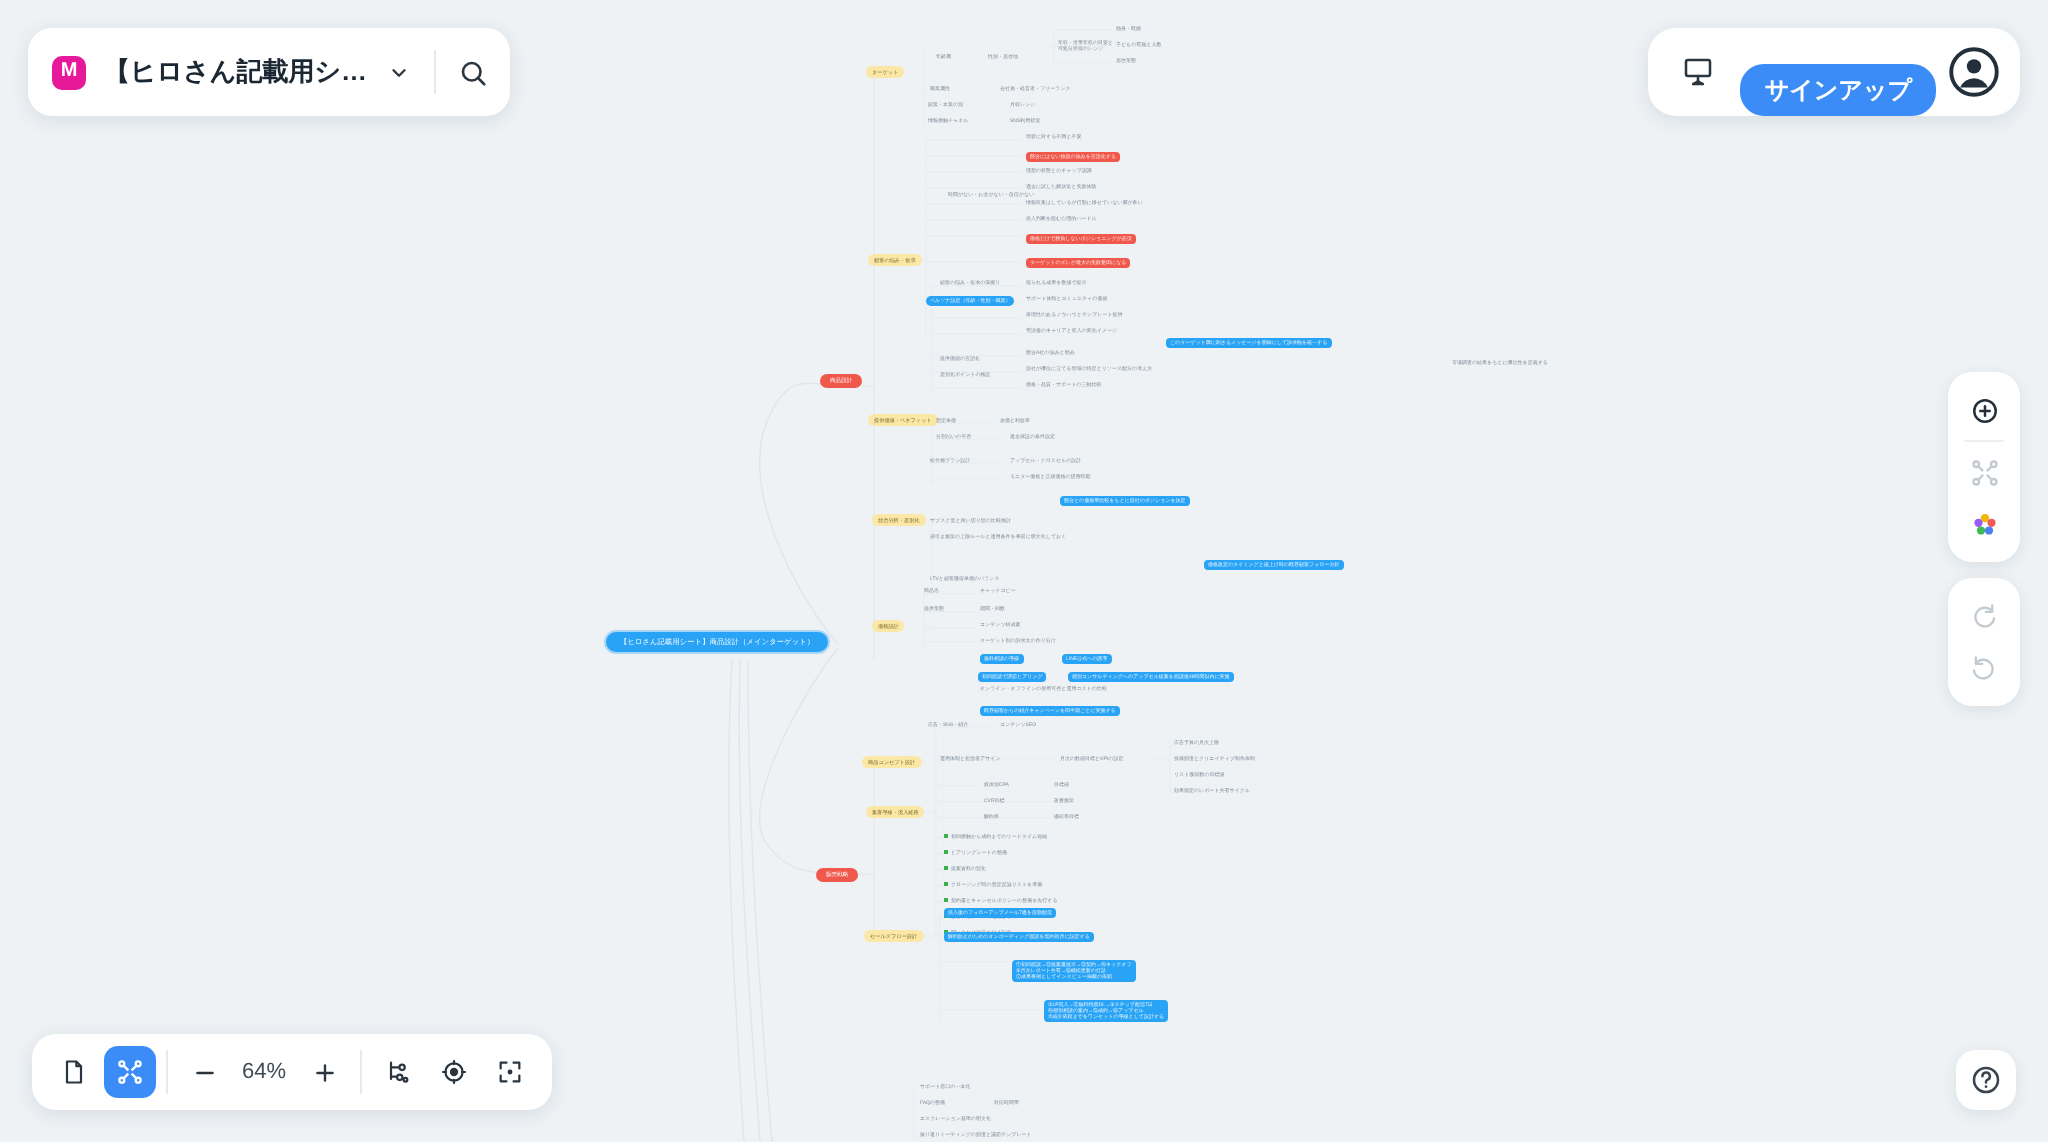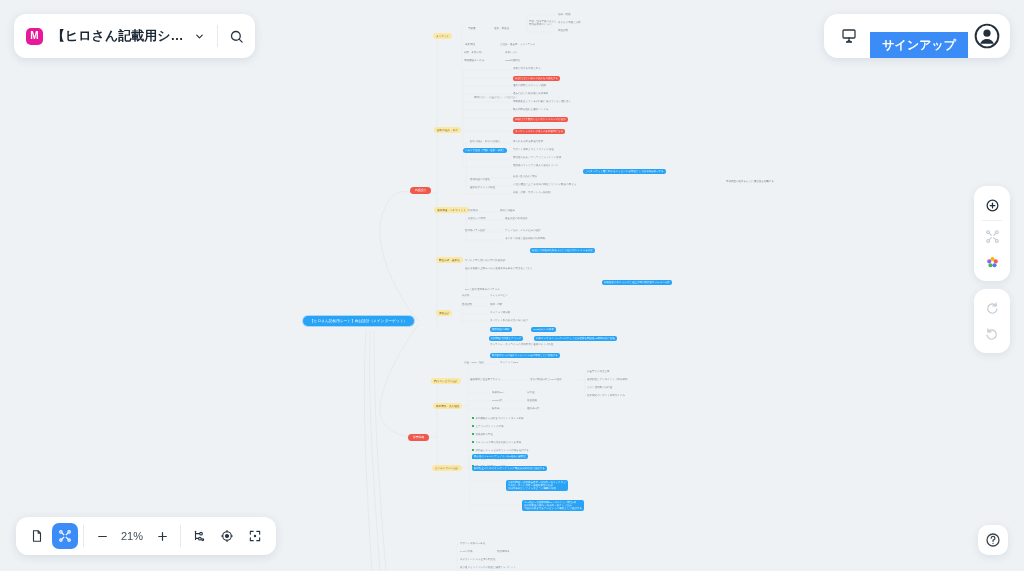--- a/index.html
+++ b/index.html
@@ -111,21 +111,21 @@
     position: absolute; right: 14px; top: 14px;
     height: 44px;
     display: flex; align-items: center; gap: 6px;
     background: #ffffff; border-radius: 14px;
     box-shadow: 0 2px 10px rgba(20,40,70,.10);
     padding: 0 10px;
   }
   .signup-btn {
     background: #3b8cf7; color: #ffffff;
     font-size: 12px; font-weight: bold;
-    border: none; border-radius: 0;
+    border: none; border-radius: 12px;
     height: 26px; padding: 0 12px;
     cursor: pointer; line-height: 26px;
     white-space: nowrap;
     margin-top: 17px;
   }
   .avatar-ico { width: 26px; height: 26px; }
 
   
   #right-rail {
     position: absolute; right: 14px; top: 186px;
@@ -439,21 +439,21 @@
           <line x1="6.9" y1="17.1" x2="10.6" y2="13.4"></line>
           <line x1="17.1" y1="17.1" x2="13.4" y2="13.4"></line>
       </svg>
     </button>
     <div class="vdiv"></div>
     <button class="mode-btn" title="zoom out">
       <svg width="13" height="13" viewBox="0 0 24 24" stroke="#2a3540" stroke-width="2.2" stroke-linecap="round">
           <line x1="5" y1="12" x2="19" y2="12"></line>
         </svg>
     </button>
-    <span class="zoom-val">21%</span>
+    <span class="zoom-val">64%</span>
     <button class="mode-btn" title="zoom in">
       <svg width="13" height="13" viewBox="0 0 24 24" stroke="#2a3540" stroke-width="2.2" stroke-linecap="round">
           <line x1="5" y1="12" x2="19" y2="12"></line>
           <line x1="12" y1="5" x2="12" y2="19"></line>
         </svg>
     </button>
     <div class="vdiv"></div>
     <button class="mode-btn" title="branch view">
       <svg width="14" height="14" viewBox="0 0 24 24" fill="none" stroke="#2a3540" stroke-width="1.9" stroke-linecap="round">
         <path d="M6 4v14"></path>

